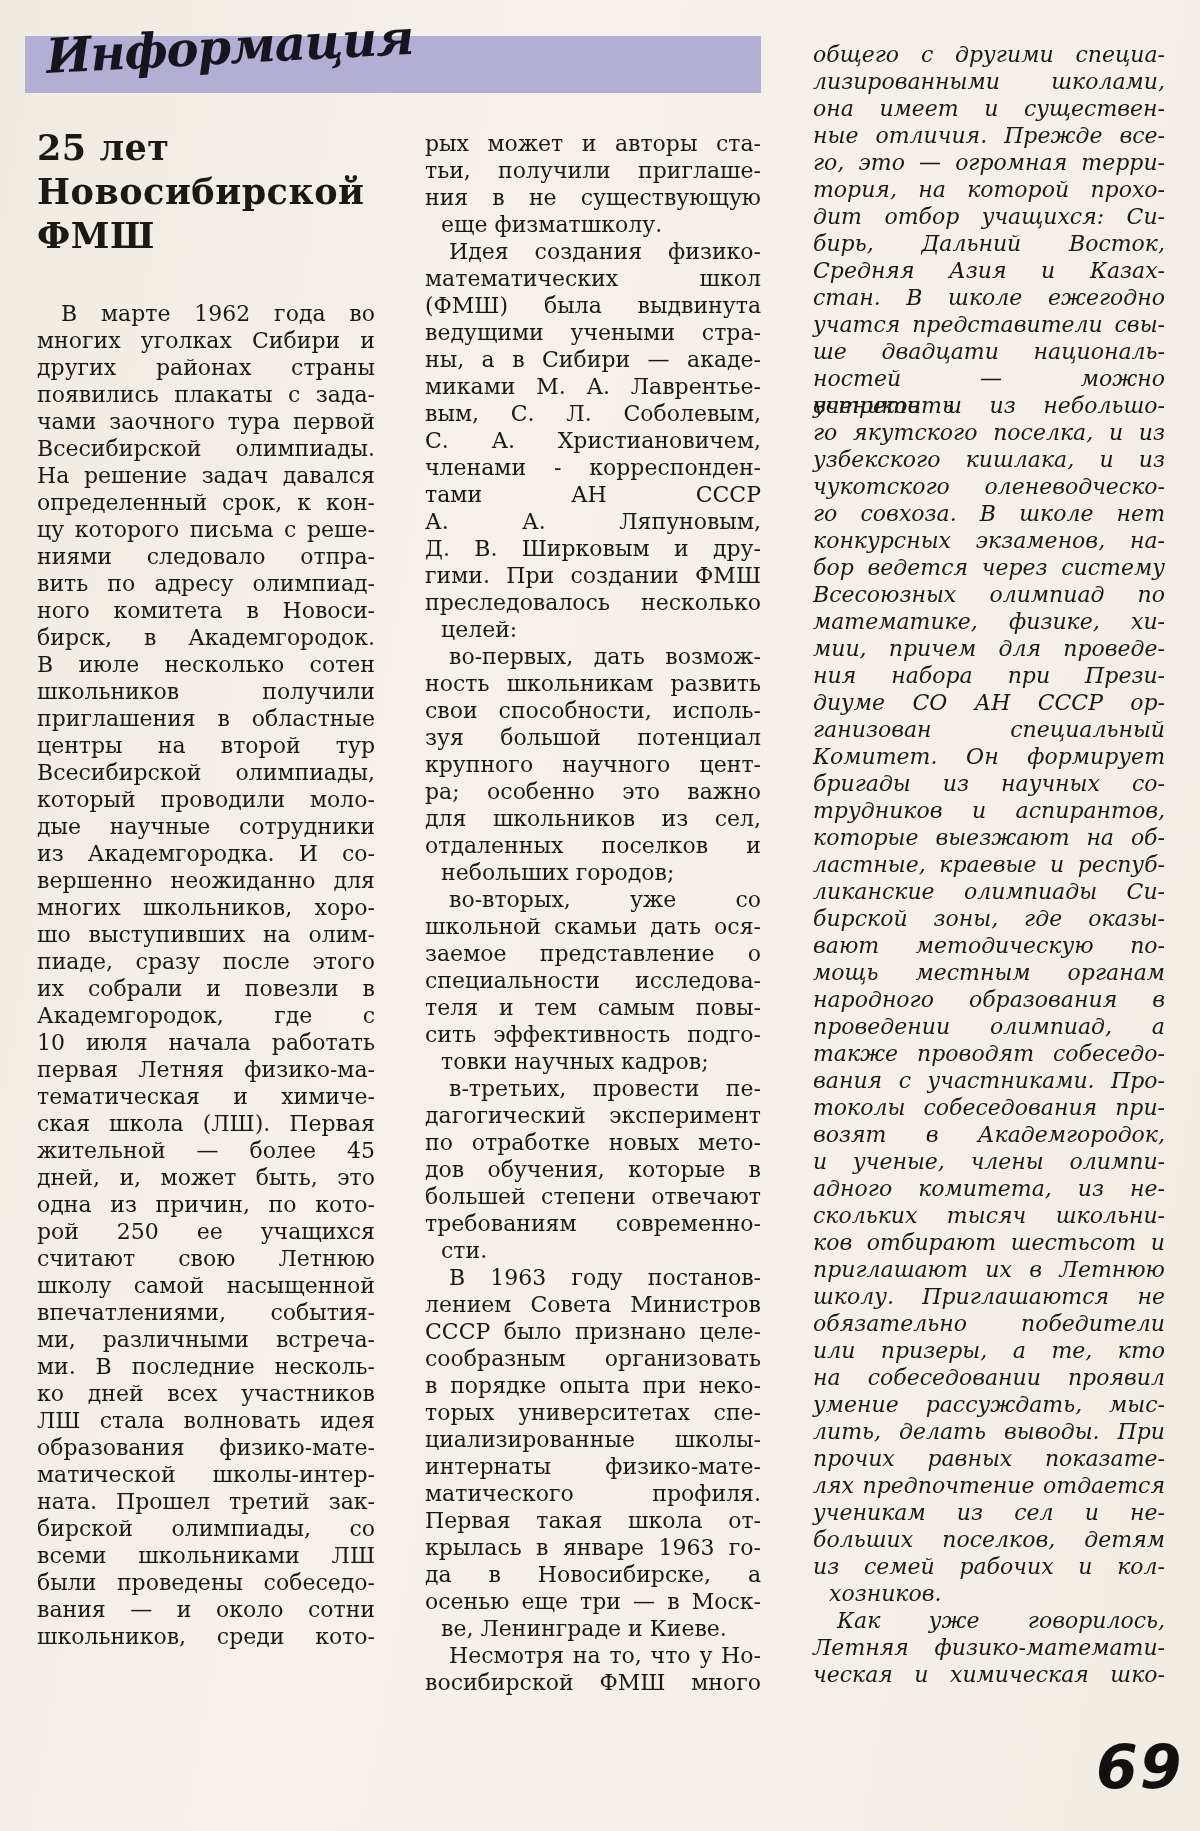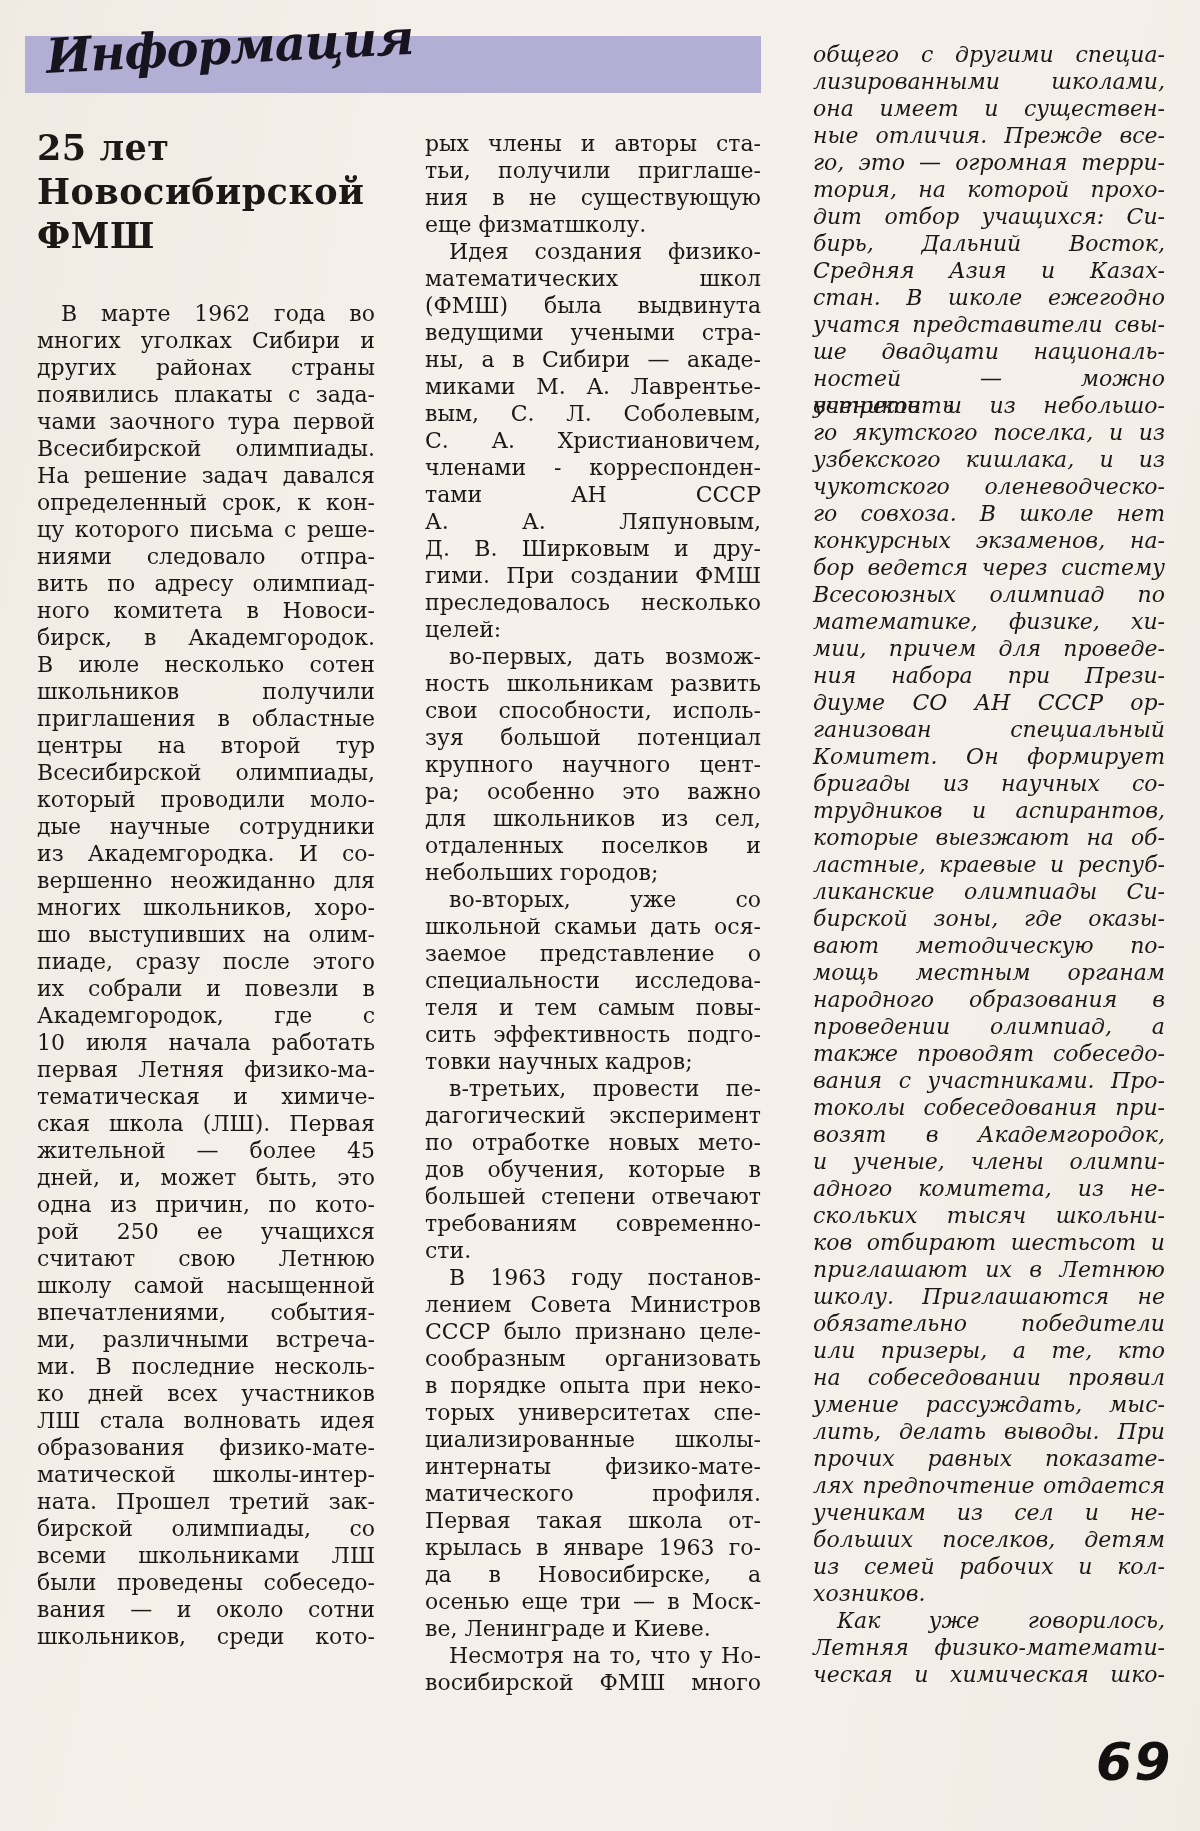--- a/index.html
+++ b/index.html
@@ -46,29 +46,29 @@
     letter-spacing: 0.5px;
   }
   .para { margin: 0; }
   .para.gap { }
   .line {
     text-align: justify;
     text-align-last: justify;
     height: 27px;
     overflow: visible;
   }
-  .line.flush { text-align-last: left; }
+  .line.flush { text-align-last: left; margin-left: 16px; }
   .line.first-indent { text-indent: 24px; }
   .page-number {
     position: absolute;
     left: 1096px; top: 1732px;
     font-family: "DejaVu Sans", sans-serif;
     font-weight: bold;
     font-style: italic;
-    font-size: 52px;
+    font-size: 60px;
     letter-spacing: 2px;
     color: #121110;
   }
 </style>
 </head>
 <body>
 
 <div class="banner" style="background: rgb(178, 174, 212);"></div>
 <div class="banner-script">Информация</div>
 
@@ -130,21 +130,21 @@
         <div class="line">были проведены собеседо-</div>
         <div class="line">вания — и около сотни</div>
         <div class="line">школьников, среди кото-</div>
       </div>
     </div>
 </div>
 
 <div class="col col-2">
   <div class="col-body">
       <div class="para">
-        <div class="line">рых члены и авторы ста-</div>
+        <div class="line">рых может и авторы ста-</div>
         <div class="line">тьи, получили приглаше-</div>
         <div class="line">ния в не существующую</div>
         <div class="line flush">еще физматшколу.</div>
       </div>
       <div class="para">
         <div class="line first-indent">Идея создания физико-</div>
         <div class="line">математических школ</div>
         <div class="line">(ФМШ) была выдвинута</div>
         <div class="line">ведущими учеными стра-</div>
         <div class="line">ны, а в Сибири — акаде-</div>

